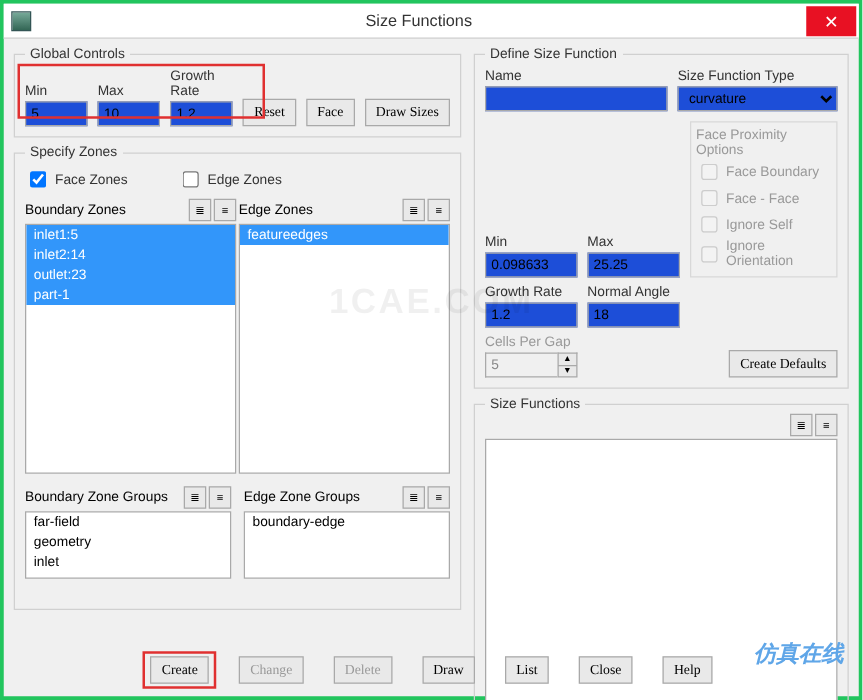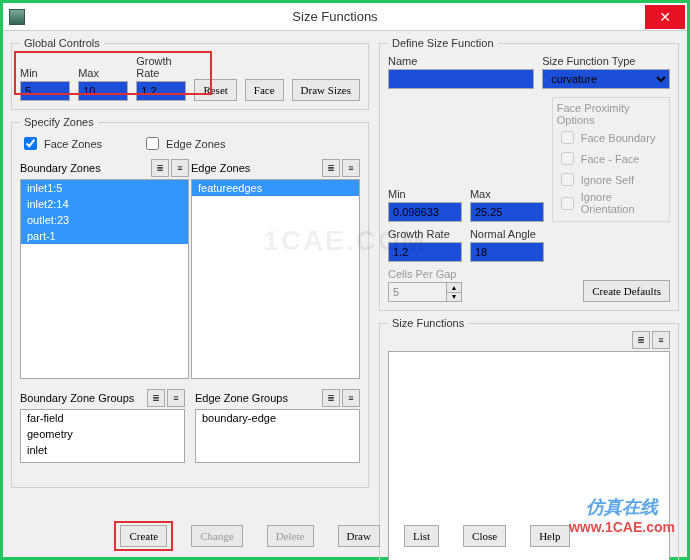--- a/index.html
+++ b/index.html
@@ -254,15 +254,14 @@
       <button class="btn">Draw</button>
       <button class="btn">List</button>
       <button class="btn">Close</button>
       <button class="btn">Help</button>
     </div>
   </div>
 
   <div class="watermark1">1CAE.COM</div>
   <div class="watermark2">
     <div class="line1">仿真在线</div>
-    <div class="line2">www.1CAE.com</div>
   </div>
 </div>
 
 </body></html>

